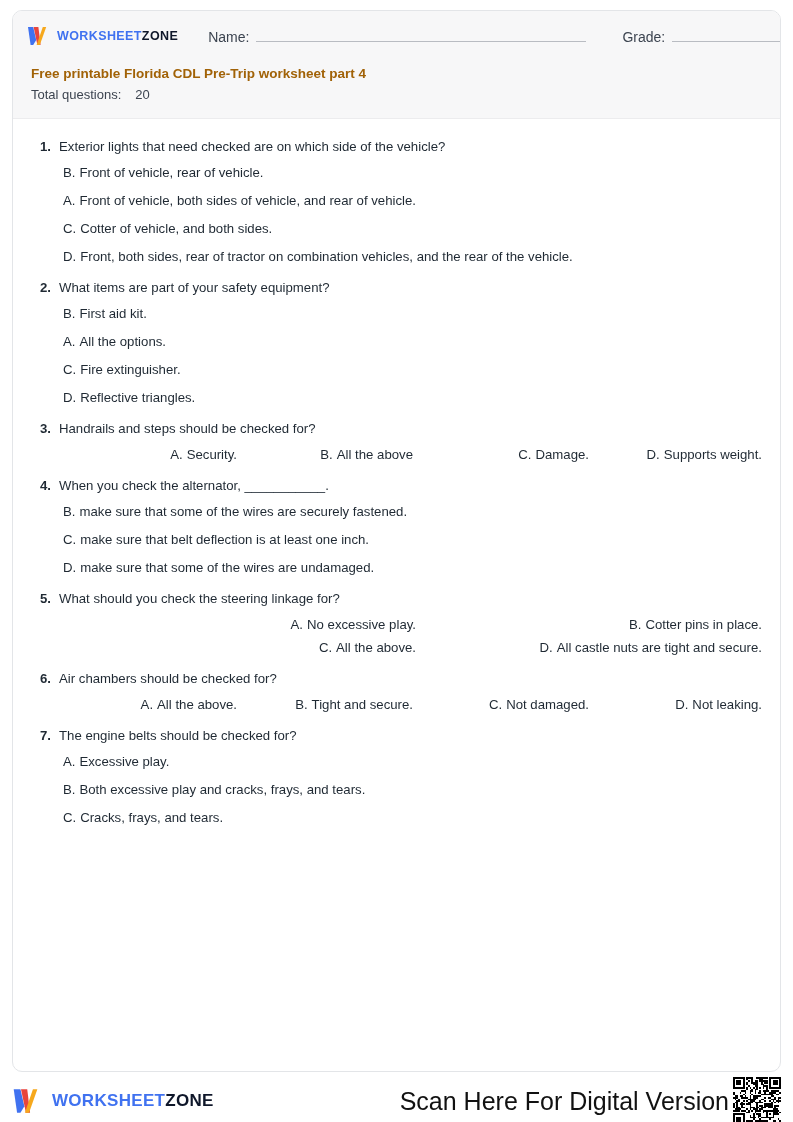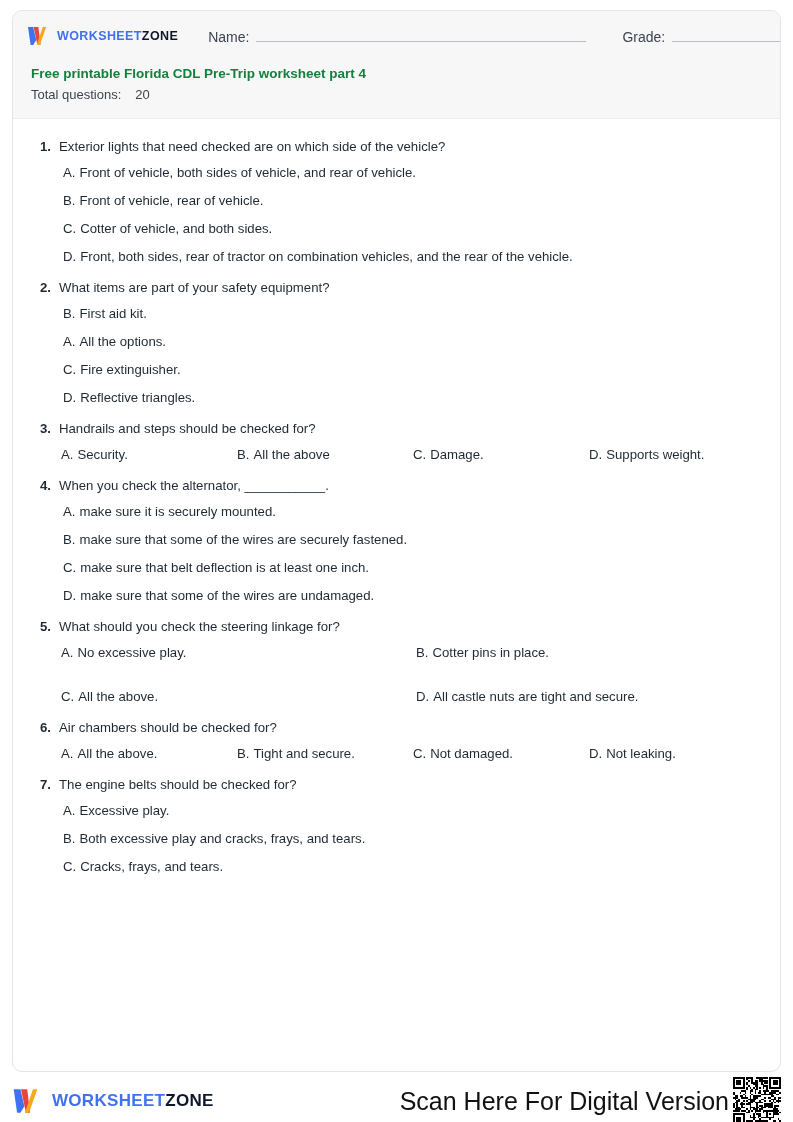--- a/index.html
+++ b/index.html
@@ -82,21 +82,21 @@
     height: 13px;
   }
   .name-line { width: 330px; margin-left: 7px; }
   .grade-line { width: 200px; margin-left: 7px; }
   .field-grade { margin-left: 36px; }
 
   .header-title {
     margin-top: 17px;
     font-size: 13.5px;
     font-weight: bold;
-    color: #15803d;
+    color: #a16207;
     padding-left: 4px;
   }
   .header-sub {
     margin-top: 6px;
     font-size: 13px;
     color: #3c4450;
     padding-left: 4px;
   }
   .header-sub .count { margin-left: 14px; }
 
@@ -124,22 +124,23 @@
   .options { margin-top: 11px; }
   .options.stacked .opt {
     padding-left: 32px;
     margin-bottom: 13px;
     font-size: 13.2px;
   }
   .options.stacked .opt:last-child { margin-bottom: 0; }
 
   .options.grid4, .options.grid2 {
     display: grid;
-    row-gap: 29px;
+    row-gap: 8px;
     padding-left: 30px;
+    text-align: right;
   }
   .options.grid4 { grid-template-columns: 176px 176px 176px auto; }
   .options.grid2 { grid-template-columns: 355px auto; }
   .options.grid4 .opt, .options.grid2 .opt { font-size: 13.2px; }
 
   .opt-letter { margin-right: 4px; }
 
   
   .footer {
     position: absolute;
@@ -223,22 +224,22 @@
     </div>
   </div>
 
   <div class="questions" id="question-list">
       <div class="question">
         <div class="q-head">
           <span class="q-num">1.</span>
           <span class="q-text">Exterior lights that need checked are on which side of the vehicle?</span>
         </div>
         <div class="options stacked">
+          <div class="opt"><span class="opt-letter">B.</span><span>Front of vehicle, rear of vehicle.</span></div>
           <div class="opt"><span class="opt-letter">A.</span><span>Front of vehicle, both sides of vehicle, and rear of vehicle.</span></div>
-          <div class="opt"><span class="opt-letter">B.</span><span>Front of vehicle, rear of vehicle.</span></div>
           <div class="opt"><span class="opt-letter">C.</span><span>Cotter of vehicle, and both sides.</span></div>
           <div class="opt"><span class="opt-letter">D.</span><span>Front, both sides, rear of tractor on combination vehicles, and the rear of the vehicle.</span></div>
         </div>
       </div>
       <div class="question">
         <div class="q-head">
           <span class="q-num">2.</span>
           <span class="q-text">What items are part of your safety equipment?</span>
         </div>
         <div class="options stacked">
@@ -259,21 +260,20 @@
           <div class="opt"><span class="opt-letter">C.</span><span>Damage.</span></div>
           <div class="opt"><span class="opt-letter">D.</span><span>Supports weight.</span></div>
         </div>
       </div>
       <div class="question">
         <div class="q-head">
           <span class="q-num">4.</span>
           <span class="q-text">When you check the alternator, ___________.</span>
         </div>
         <div class="options stacked">
-          <div class="opt"><span class="opt-letter">A.</span><span>make sure it is securely mounted.</span></div>
           <div class="opt"><span class="opt-letter">B.</span><span>make sure that some of the wires are securely fastened.</span></div>
           <div class="opt"><span class="opt-letter">C.</span><span>make sure that belt deflection is at least one inch.</span></div>
           <div class="opt"><span class="opt-letter">D.</span><span>make sure that some of the wires are undamaged.</span></div>
         </div>
       </div>
       <div class="question">
         <div class="q-head">
           <span class="q-num">5.</span>
           <span class="q-text">What should you check the steering linkage for?</span>
         </div>

